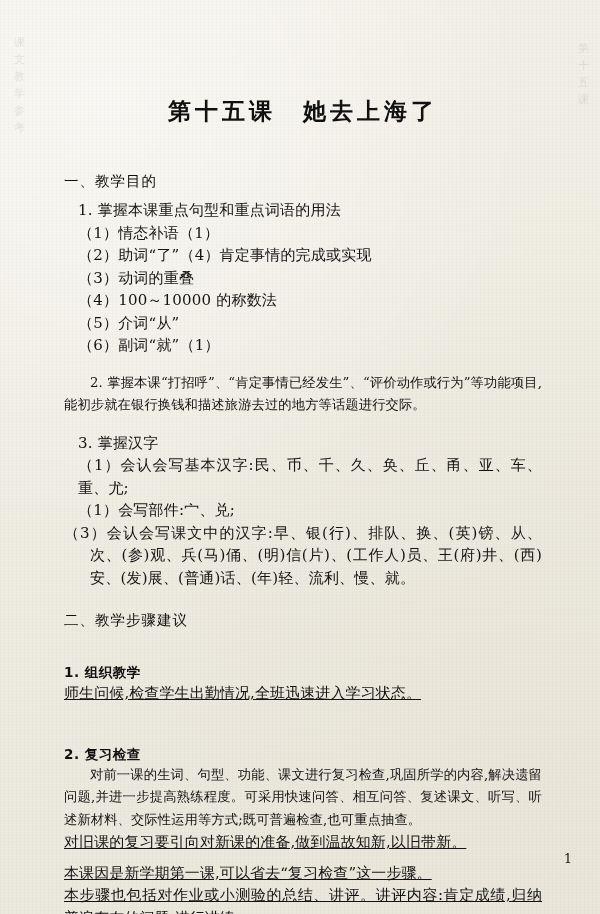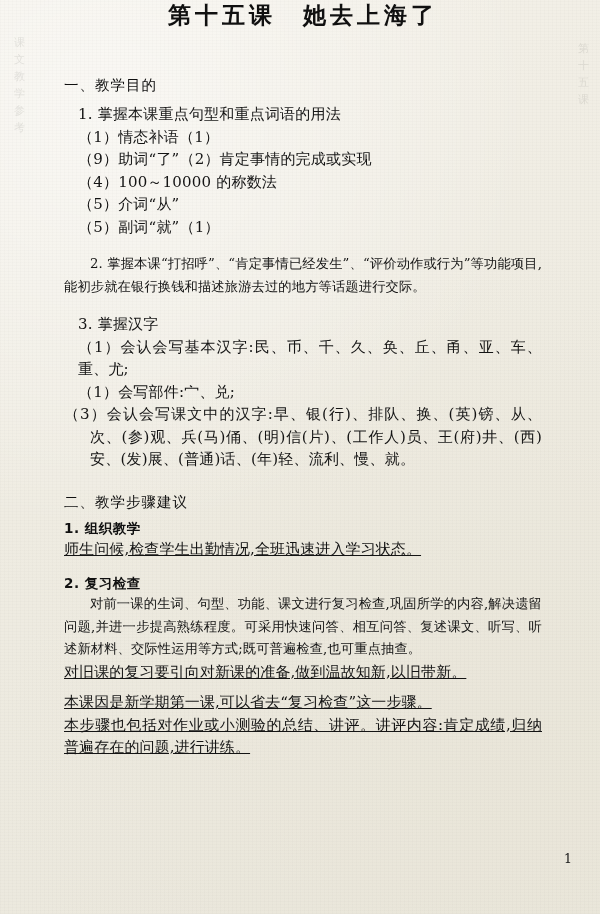--- a/index.html
+++ b/index.html
@@ -61,35 +61,37 @@
     top: 0;
     width: 478px;
     height: 914px;
   }
   .doc-title {
     text-align: center;
     font-family: "DejaVu Sans", "Liberation Sans", sans-serif;
     font-weight: bold;
     font-size: 23px;
     letter-spacing: 4px;
+    margin-top: 96px;
     color: #101010;
   }
   .section-head {
     font-family: "DejaVu Sans", "Liberation Sans", sans-serif;
     font-weight: normal;
     font-size: 14.5px;
     letter-spacing: 1px;
     color: #101010;
   }
   .sub-head {
     font-family: "DejaVu Sans", "Liberation Sans", sans-serif;
     font-weight: bold;
     font-size: 13.5px;
     letter-spacing: 0.5px;
     color: #101010;
+    margin-top: 26px;
   }
   .body-line {
     font-size: 15px;
     line-height: 22.5px;
     letter-spacing: 0.2px;
     text-align: justify;
   }
   .indent1 {
     text-indent: 0;
     padding-left: 14px;
@@ -148,24 +150,25 @@
     <div class="doc-title">第十五课　她去上海了</div>
 
     <div class="gap-xl"></div>
     <div class="gap-md"></div>
 
     <div class="section-head">一、教学目的</div>
     <div class="gap-sm"></div>
 
     <div class="body-line indent1">1. 掌握本课重点句型和重点词语的用法</div>
     <div class="body-line indent1">（1）情态补语（1）</div>
-    <div class="body-line indent1">（9）助词“了”（2）肯定事情的完成或实现</div>
+    <div class="body-line indent1">（2）助词“了”（4）肯定事情的完成或实现</div>
+    <div class="body-line indent1">（3）动词的重叠</div>
     <div class="body-line indent1">（4）100～10000 的称数法</div>
     <div class="body-line indent1">（5）介词“从”</div>
-    <div class="body-line indent1">（5）副词“就”（1）</div>
+    <div class="body-line indent1">（6）副词“就”（1）</div>
 
     <div class="gap-md"></div>
 
     <div class="para">2. 掌握本课“打招呼”、“肯定事情已经发生”、“评价动作或行为”等功能项目,能初步就在银行换钱和描述旅游去过的地方等话题进行交际。</div>
 
     <div class="gap-md"></div>
 
     <div class="body-line indent1">3. 掌握汉字</div>
     <div class="body-line indent1">（1）会认会写基本汉字:民、币、千、久、奂、丘、甬、亚、车、重、尤;</div>
     <div class="body-line indent1">（1）会写部件:宀、兑;</div>

